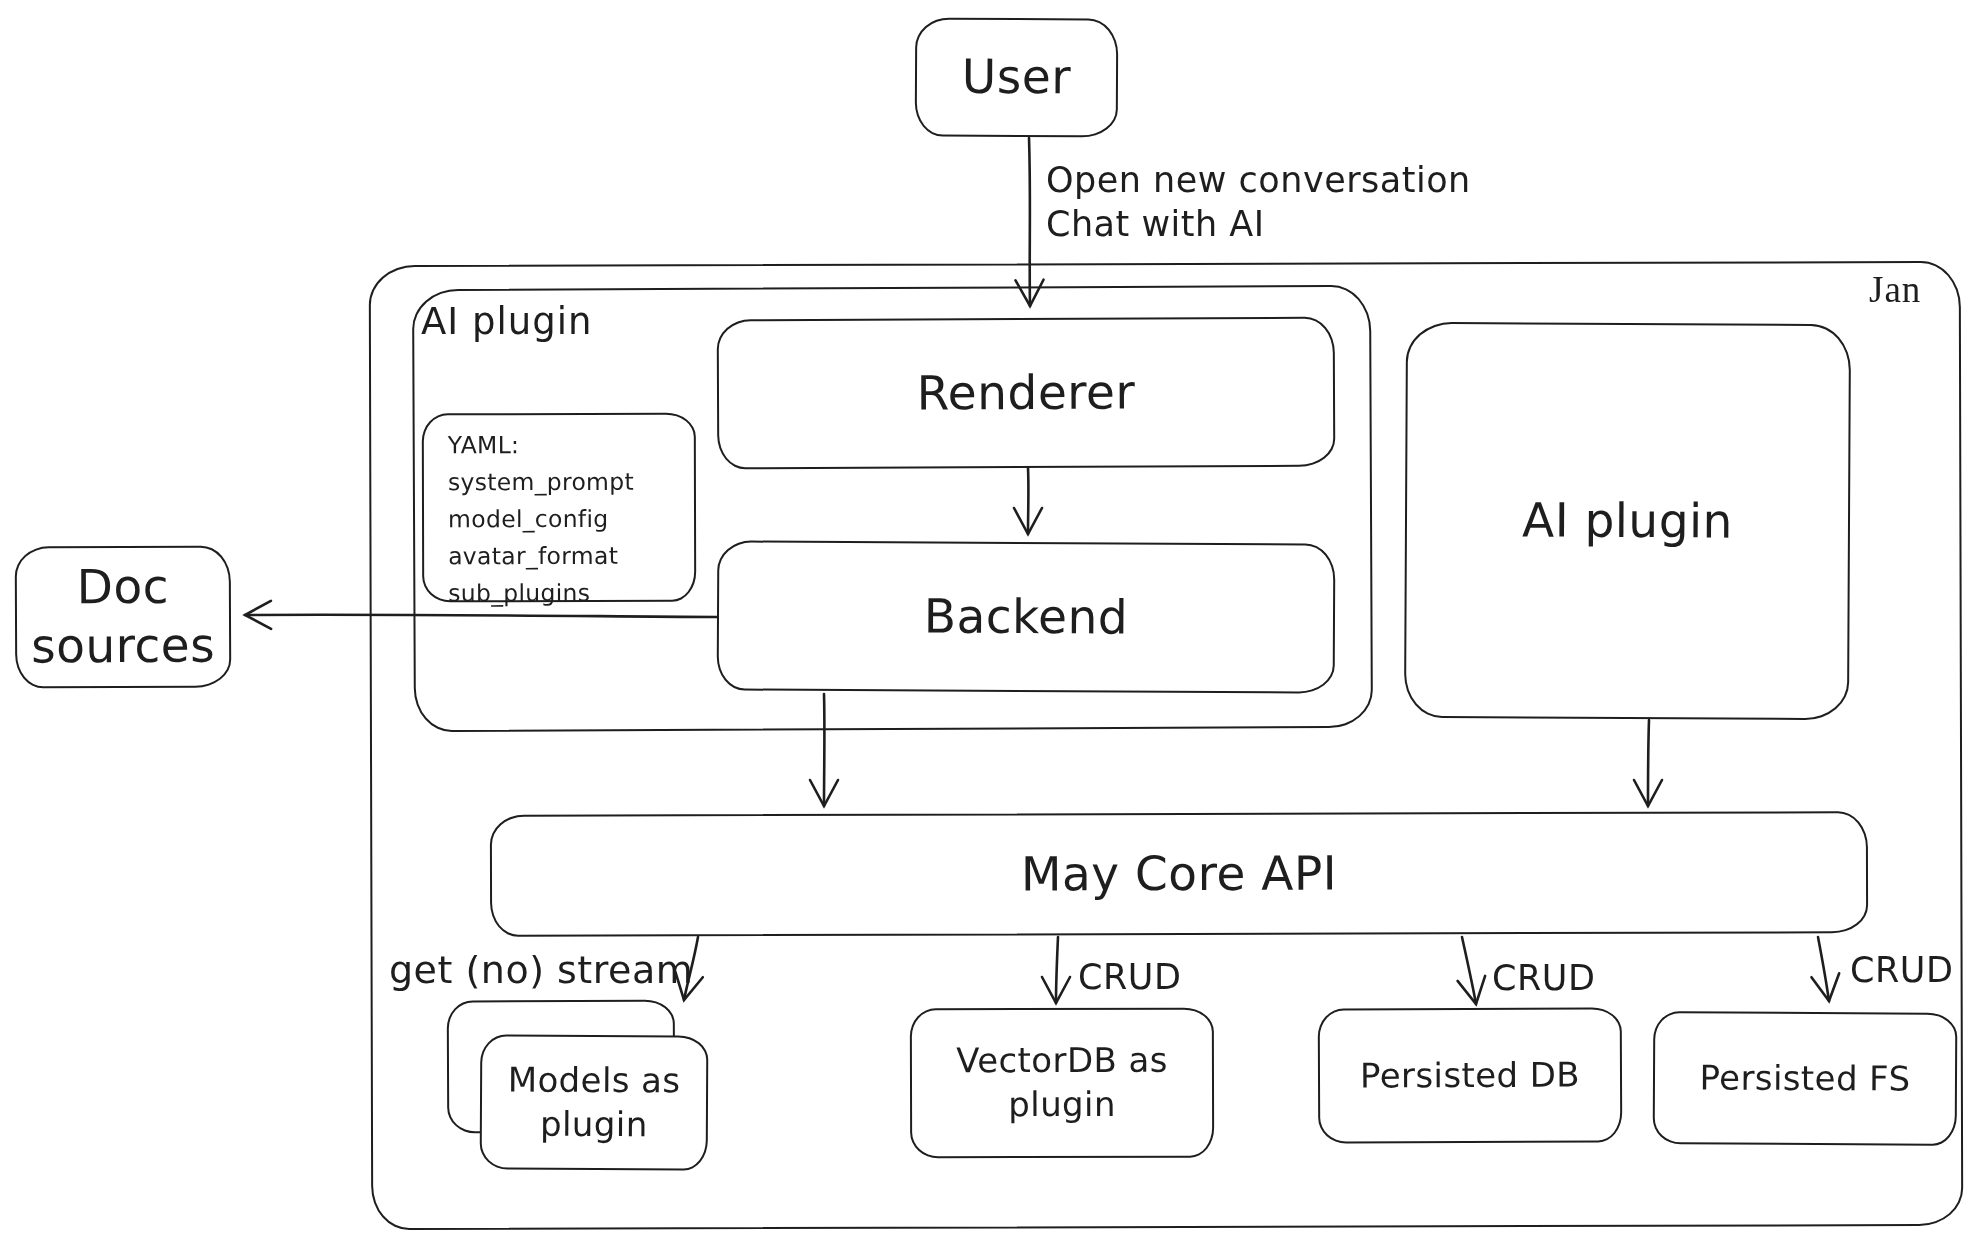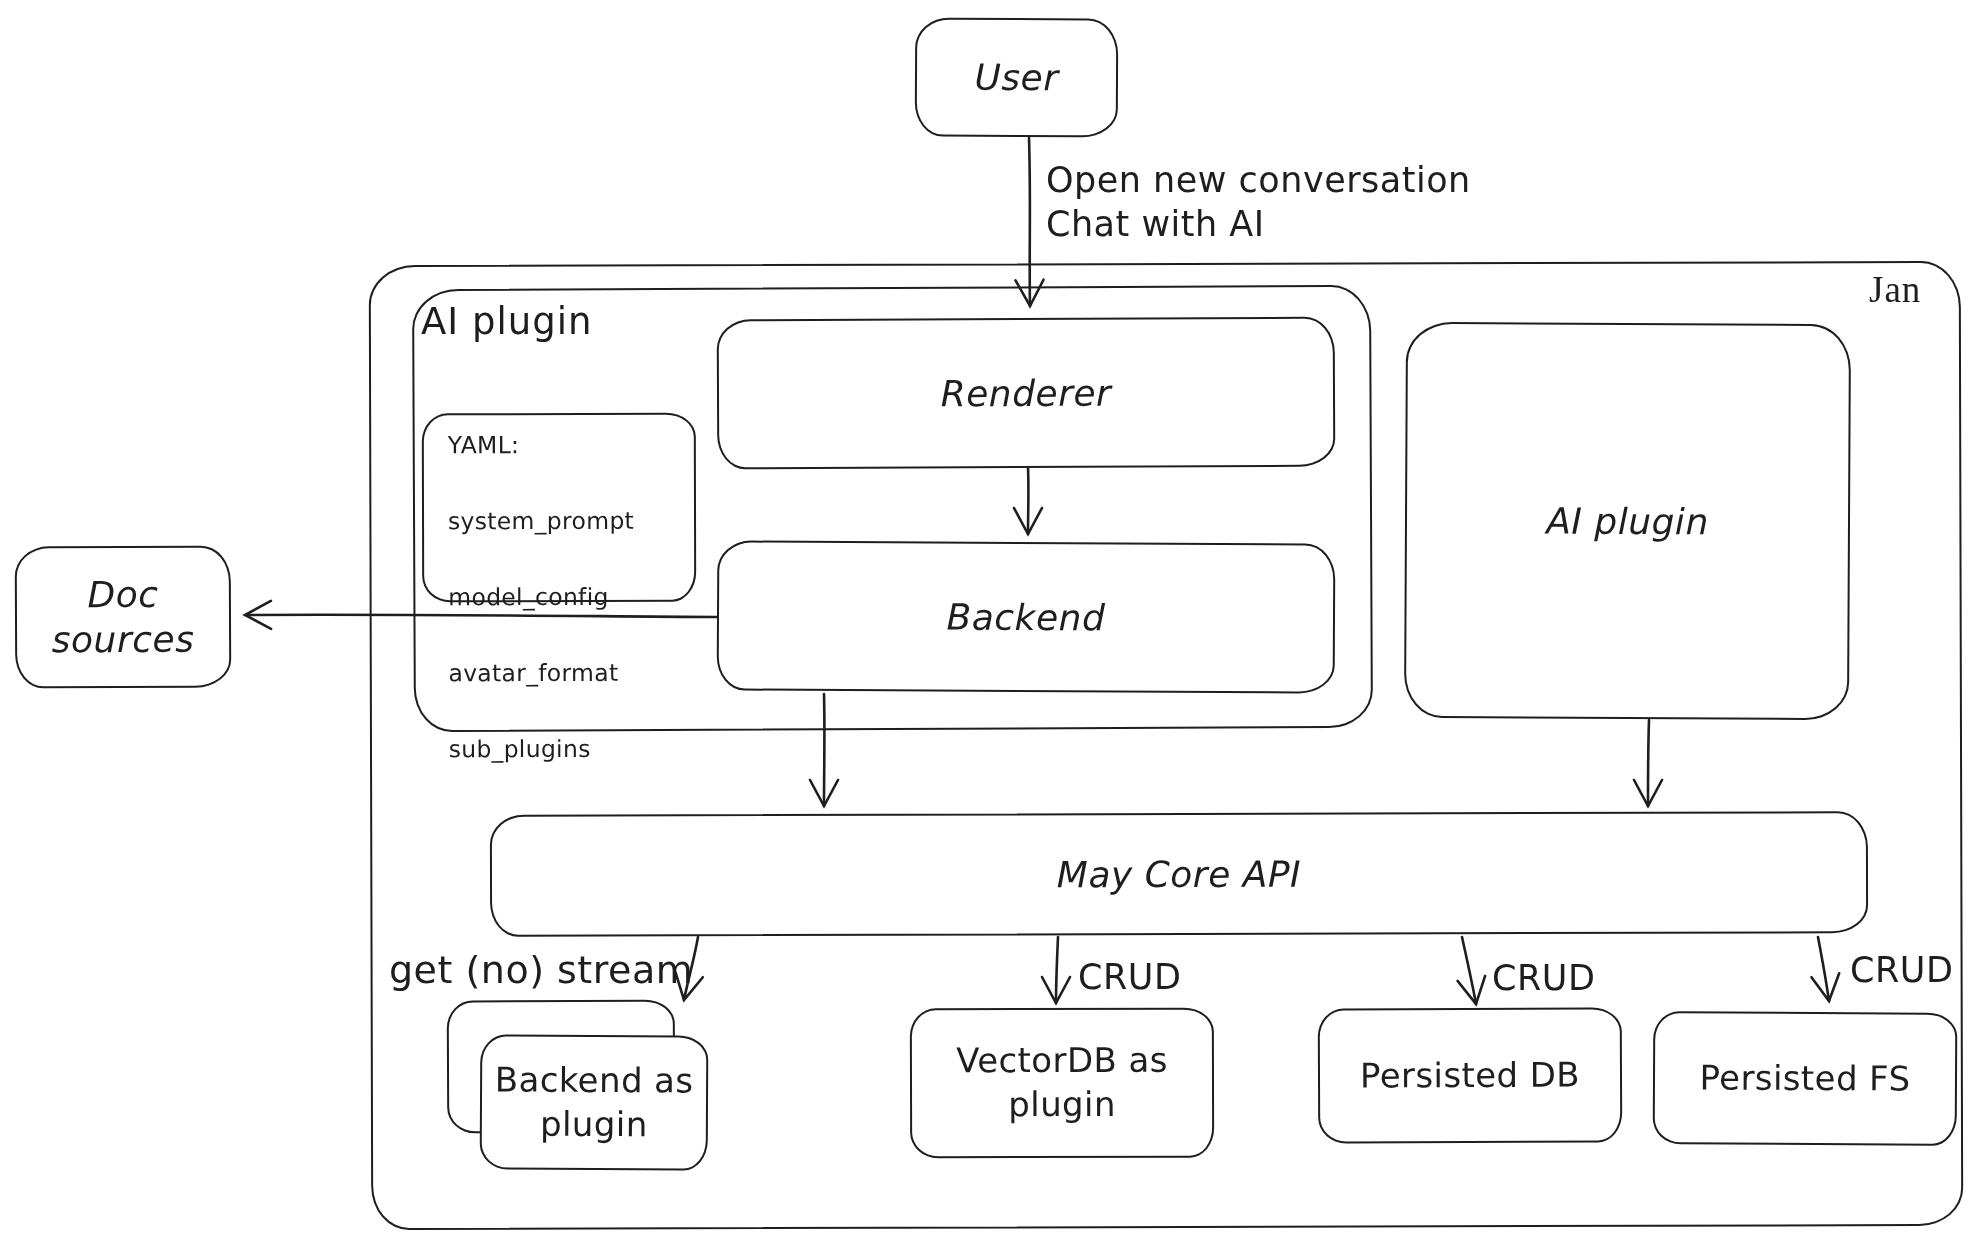--- a/index.html
+++ b/index.html
@@ -12,26 +12,26 @@
     box-sizing:border-box;display:flex;align-items:center;justify-content:center;
     flex-direction:column;text-align:center;
   }
   .container{
     position:absolute;background:transparent;border:2.7px solid #1e1e1e;
     box-sizing:border-box;
   }
   .r-lg{border-radius:46px 40px 44px 38px / 40px 46px 38px 44px;}
   .r-md{border-radius:34px 30px 36px 28px / 30px 36px 28px 34px;}
   .r-sm{border-radius:26px 30px 24px 28px / 28px 24px 30px 26px;}
-  .lbl{font-size:36px;line-height:1.25;font-weight:500;letter-spacing:.5px;font-style:italic;}
+  .lbl{font-size:47px;line-height:1.25;font-weight:500;letter-spacing:.5px;}
   .lbl-sm{font-size:34px;line-height:1.28;font-weight:500;letter-spacing:.4px;}
   .corner-label{position:absolute;font-size:37px;font-weight:500;letter-spacing:1px;}
   .edge-label{position:absolute;font-size:35px;font-weight:500;letter-spacing:.5px;white-space:nowrap;}
   .note-line{font-size:23.5px;line-height:37px;font-weight:500;letter-spacing:.3px;}
-  #yaml-note{align-items:flex-start;text-align:left;padding:12px 10px 8px 24px;justify-content:flex-start;gap:39px;}
+  #yaml-note{align-items:flex-start;text-align:left;padding:12px 10px 8px 24px;justify-content:flex-start;}
   #arrow-layer{position:absolute;left:0;top:0;z-index:20;pointer-events:none;}
   .t1{transform:rotate(-0.25deg);} .t2{transform:rotate(0.3deg);} .t3{transform:rotate(-0.15deg);}
 </style>
 </head>
 <body>
 
 <div id="canvas">
 
   <div class="container r-lg t3" style="left:370px;top:263px;width:1592px;height:965px;"></div>
   <div class="corner-label" style="left:1869px;top:268px;font-family:Liberation Serif, serif;">Jan</div>
@@ -66,21 +66,21 @@
   <div class="box r-lg t2" style="left:1405px;top:323px;width:445px;height:396px;">
     <div class="lbl">AI plugin</div>
   </div>
 
   <div class="box r-md t3" style="left:490px;top:813px;width:1378px;height:122px;">
     <div class="lbl">May Core API</div>
   </div>
 
   <div class="box r-sm t1" style="left:447px;top:1000px;width:228px;height:133px;z-index:2;"></div>
   <div class="box r-sm t2" style="left:480px;top:1035px;width:228px;height:135px;z-index:3;">
-    <div class="lbl-sm">Backend as</div>
+    <div class="lbl-sm">Models as</div>
     <div class="lbl-sm">plugin</div>
   </div>
 
   <div class="box r-sm t3" style="left:910px;top:1008px;width:304px;height:150px;">
     <div class="lbl-sm">VectorDB as</div>
     <div class="lbl-sm">plugin</div>
   </div>
 
   <div class="box r-sm t1" style="left:1318px;top:1008px;width:304px;height:135px;">
     <div class="lbl-sm">Persisted DB</div>

